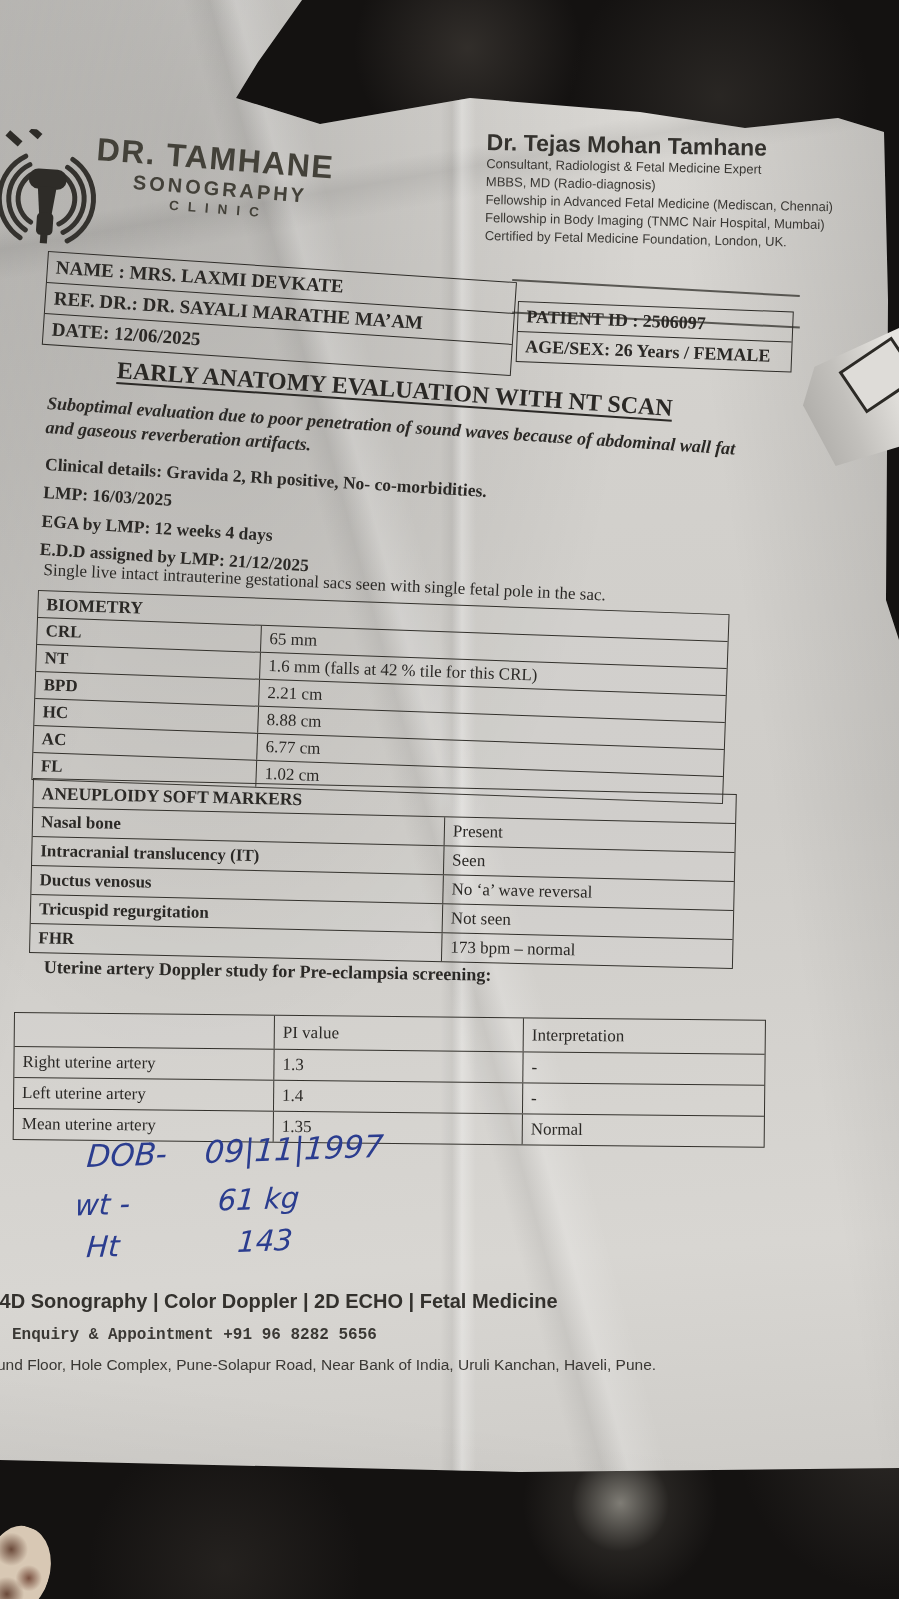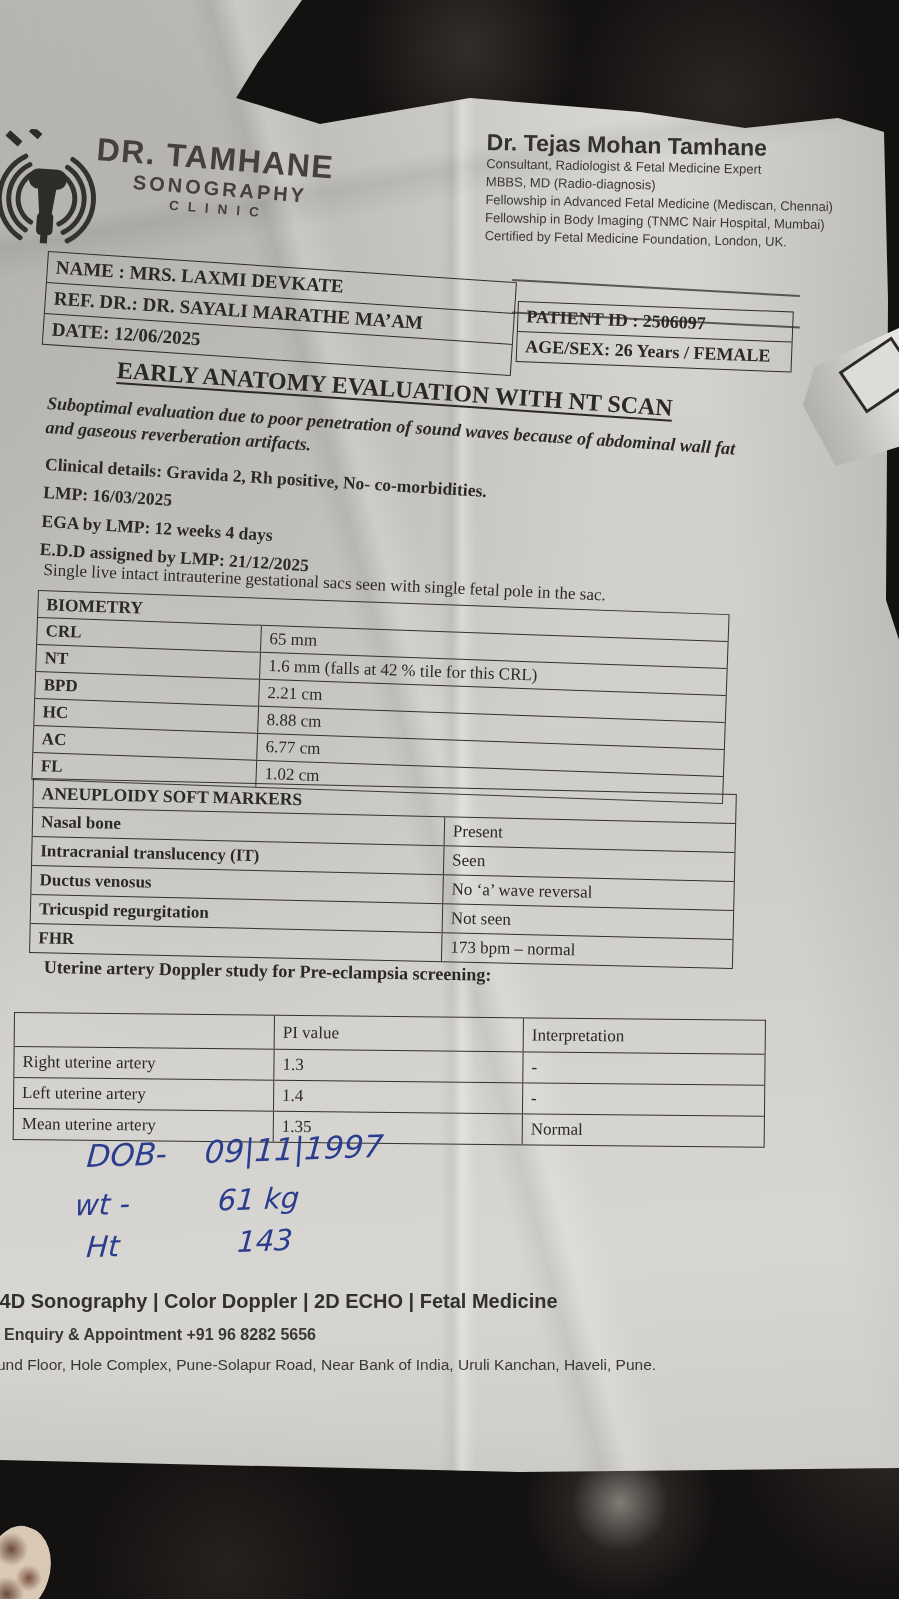--- a/index.html
+++ b/index.html
@@ -261,21 +261,21 @@
       <span>wt -</span>
       <span style="margin-left:88px;">61 kg</span>
     </div>
     <div class="hand-line hand-l2" style="margin-top:8px;margin-left:6px;">
       <span>Ht</span>
       <span style="margin-left:118px;">143</span>
     </div>
   </div>
 
   <div class="abs sans foot1" style="left:-6px;top:1290px;">/4D Sonography | Color Doppler | 2D ECHO  | Fetal Medicine</div>
-  <div class="abs sans foot2" style="left:4px;top:1326px;">Enquiry &amp; Appointment +91 96 8282 5656</div>
+  <div class="abs sans foot2" style="left:12px;top:1326px;font-family:Liberation Mono, monospace;">Enquiry &amp; Appointment +91 96 8282 5656</div>
   <div class="abs sans foot3" style="left:-3px;top:1356px;">und Floor, Hole Complex, Pune-Solapur Road, Near Bank of India, Uruli Kanchan, Haveli, Pune.</div>
 
   <div class="fold-piece">
     <div class="fold-box"></div>
   </div>
 
   <div class="pink-item"></div>
 
 </div>
 

